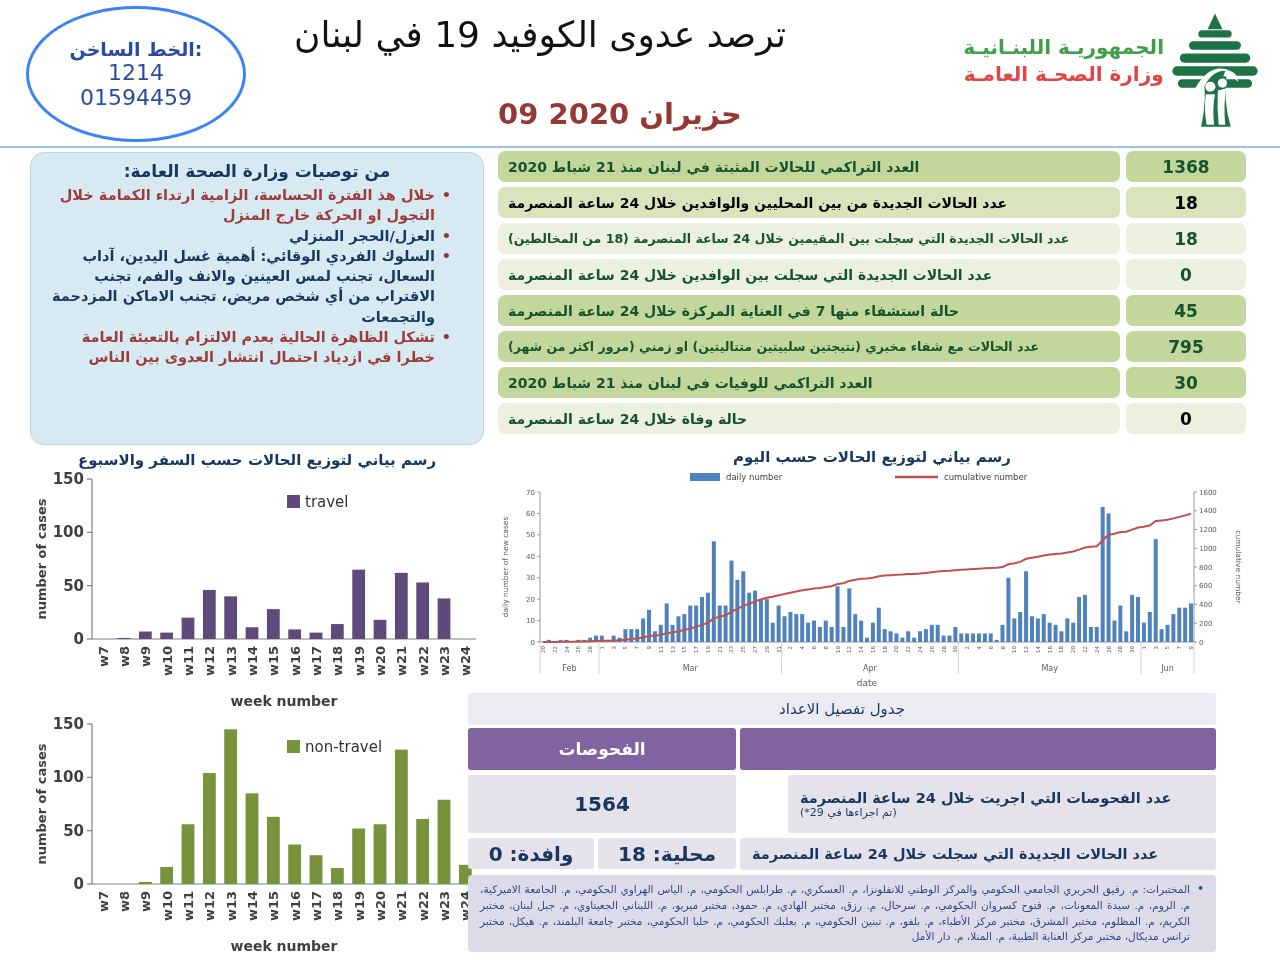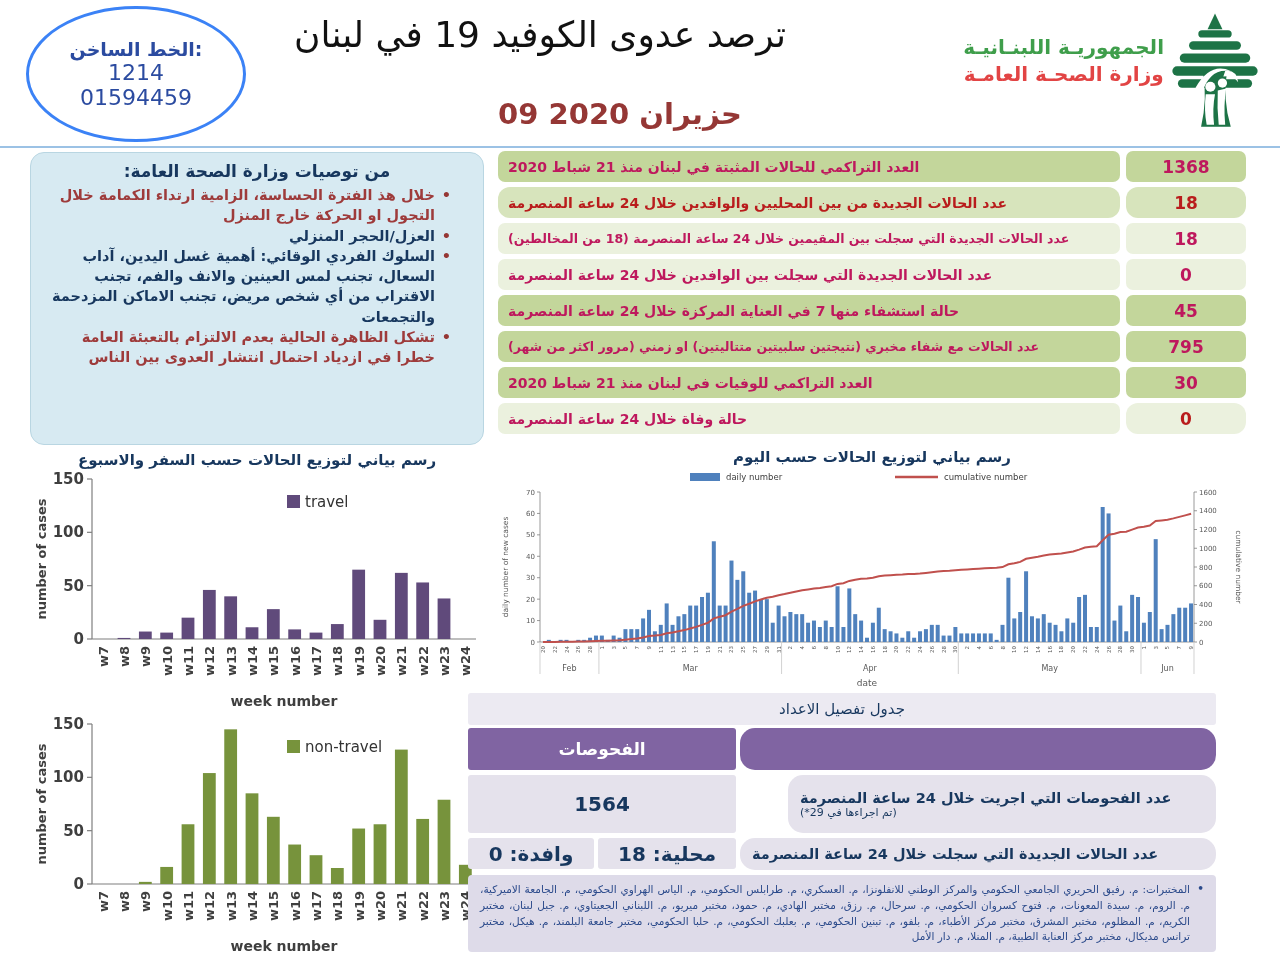--- a/index.html
+++ b/index.html
@@ -34,22 +34,22 @@
   
   .stats{position:absolute;left:498px;top:151px;width:748px;}
   .stat-row{display:flex;margin-bottom:5px;}
   .stat-label{flex:1;height:31px;border-radius:7px;display:flex;align-items:center;justify-content:flex-end;
               direction:rtl;padding:0 10px;font-size:14px;font-weight:bold;box-sizing:border-box;}
   .stat-value{width:120px;height:31px;border-radius:7px;margin-left:6px;display:flex;align-items:center;
               justify-content:center;font-size:17px;font-weight:bold;}
   .tone-dark{background:#c3d69b;}
   .tone-medium{background:#d7e4bc;}
   .tone-light{background:#ebf1de;}
-  .c-navy{color:#be185d;text-align:center;}
-  .c-red{color:#b91c1c;border-radius:12px;}
+  .c-navy{color:#14532d;text-align:center;}
+  .c-red{color:#000000;}
   .lbl-small{font-size:12.5px;}
 
   
   .chart-title{position:absolute;text-align:center;font-size:15px;font-weight:bold;color:#17375e;}
   #travel-title{left:30px;top:451px;width:454px;}
   #daily-title{left:498px;top:448px;width:748px;}
   svg text{font-family:"DejaVu Sans",sans-serif;}
   #travel-chart{position:absolute;left:32px;top:469px;}
   #nontravel-chart{position:absolute;left:32px;top:714px;}
   #daily-chart{position:absolute;left:498px;top:466px;}
@@ -57,21 +57,21 @@
   
   .tests{position:absolute;left:468px;top:693px;width:748px;}
   .t-band1{height:32px;background:#eceaf2;border-radius:3px;display:flex;align-items:center;justify-content:center;
            font-size:15px;color:#17375e;}
   .t-row{display:flex;margin-top:4px;}
   .t-cell{border-radius:3px;box-sizing:border-box;}
   .t-purple{background:#8064a2;color:#ffffff;}
   .t-light{background:#e5e2ec;color:#17375e;}
   .t-vcol{width:268px;margin-right:4px;display:flex;flex-direction:column;align-items:center;justify-content:center;}
   .t-lcol{flex:1;display:flex;flex-direction:column;align-items:flex-end;justify-content:center;
-          direction:rtl;padding:16px 12px;border-radius:15px;}
+          direction:rtl;padding:16px 12px;}
   .t-row2{height:42px;margin-top:3px;}
   .t-row3{height:58px;margin-top:5px;gap:48px;}
   .t-row4{height:31px;margin-top:5px;}
   .t-head{font-size:17px;font-weight:bold;}
   .t-num{font-size:20px;font-weight:bold;}
   .t-lbl{font-size:14.5px;font-weight:bold;}
   .t-sub{font-size:11px;}
   .t-vsplit{width:126px;margin-right:4px;display:flex;align-items:center;justify-content:center;
             font-size:20px;font-weight:bold;direction:rtl;}
   .t-vsplit2{width:138px;}

